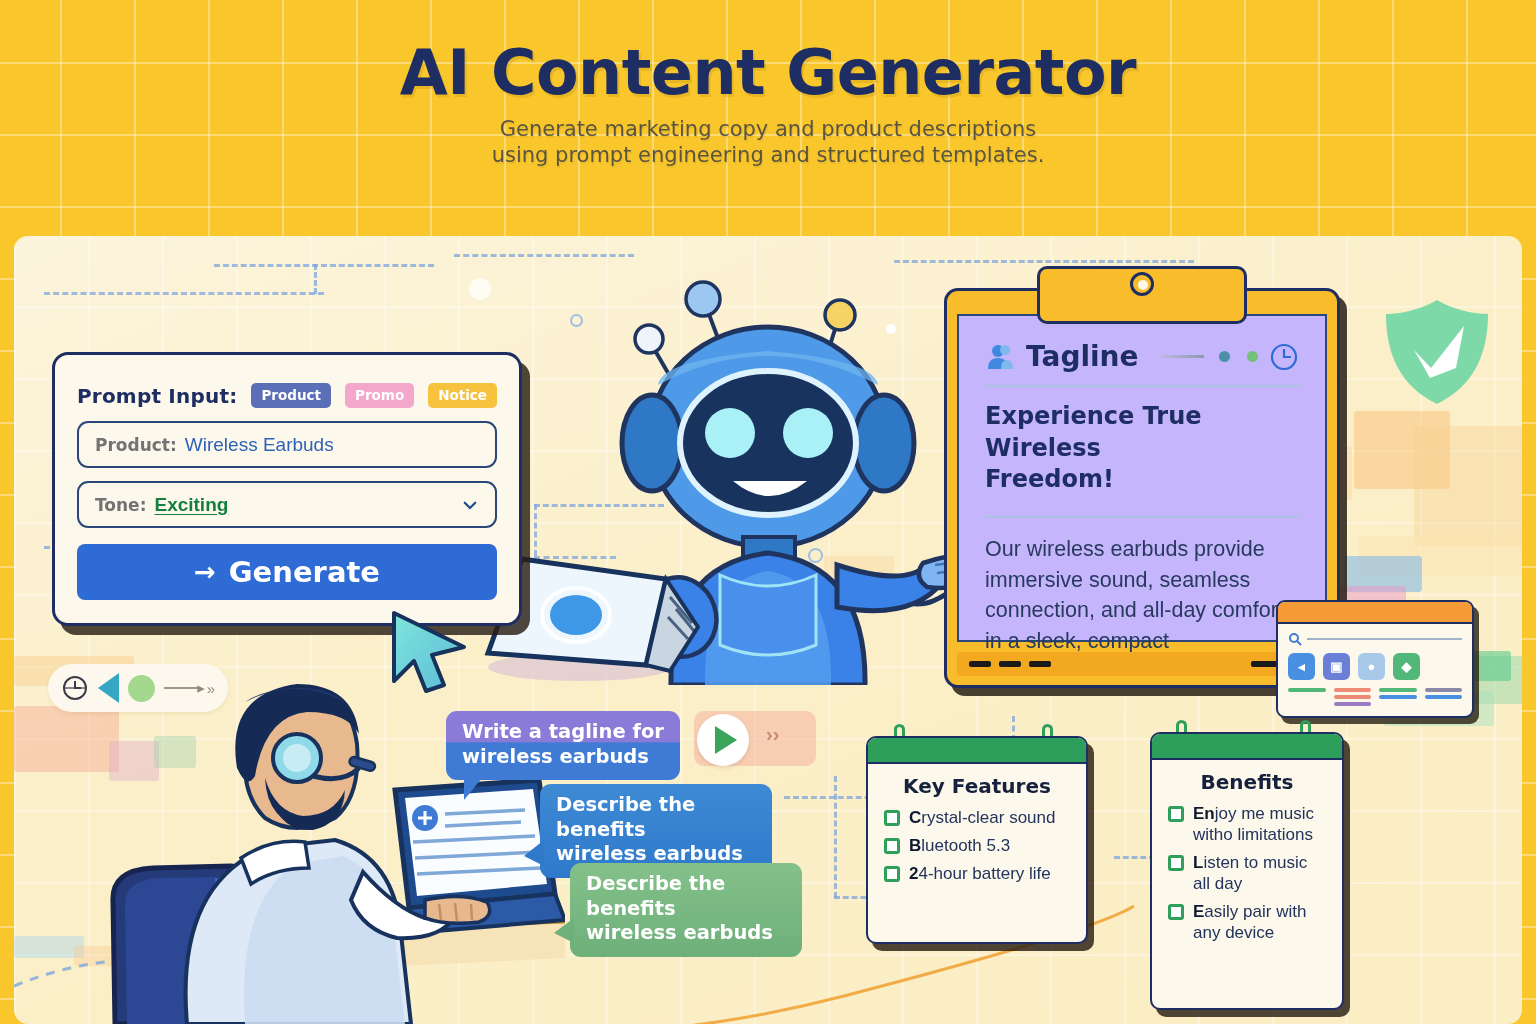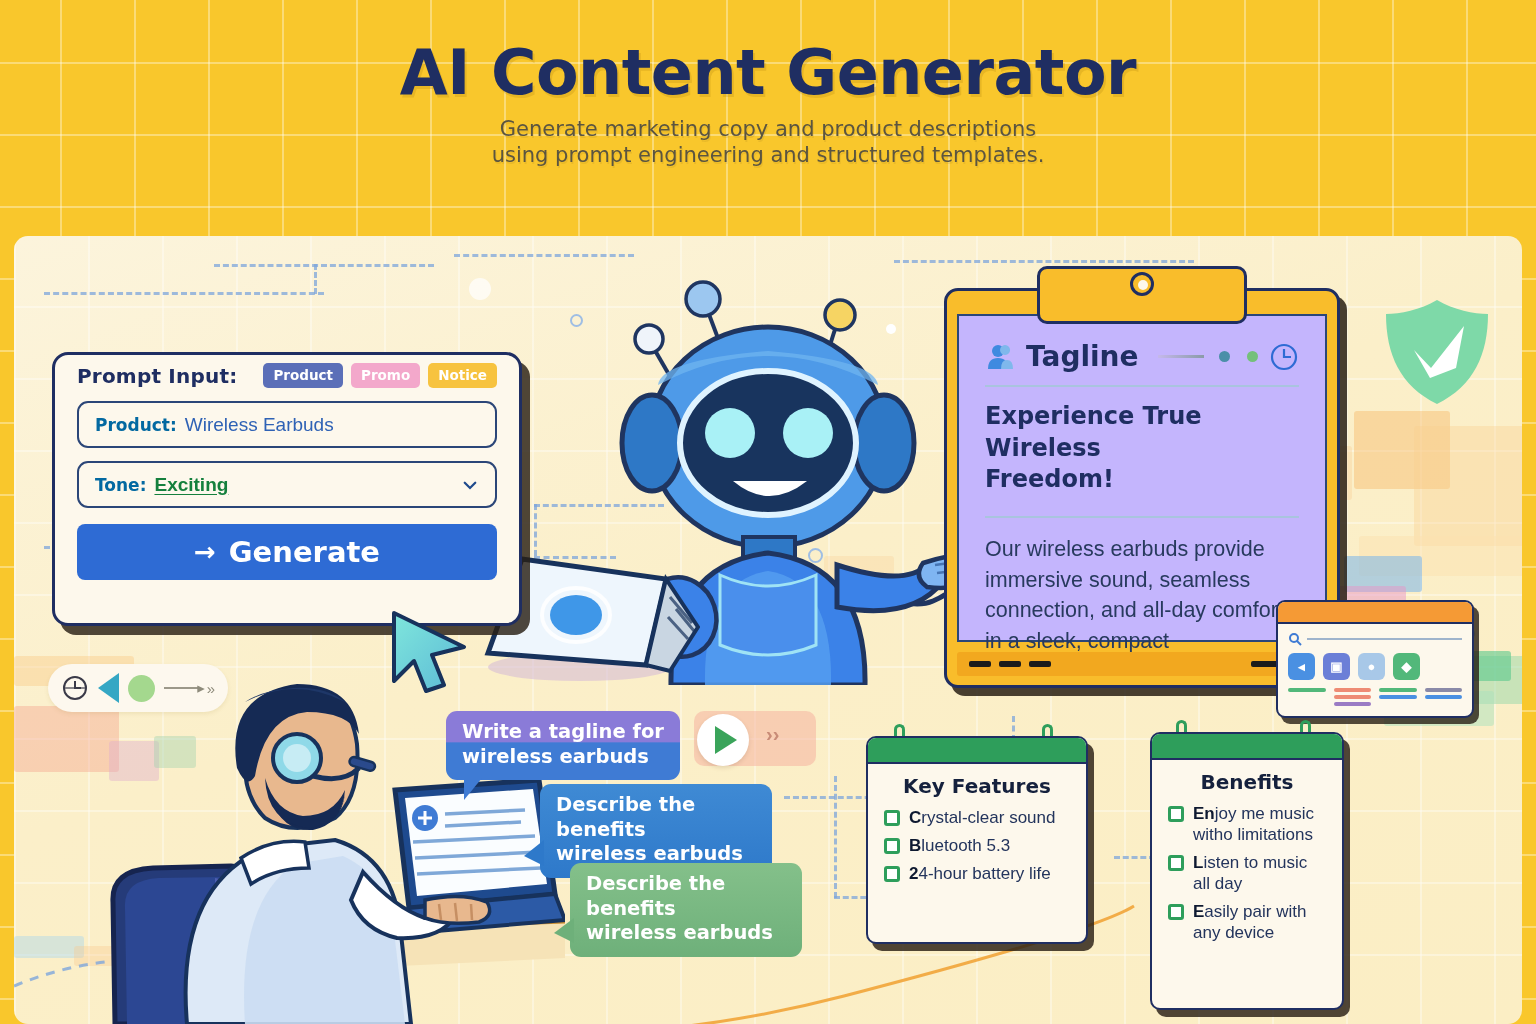--- a/index.html
+++ b/index.html
@@ -60,38 +60,38 @@
   .dash{ position:absolute; border-top:3px dashed #7EA6DC; opacity:.75; }
   .dashv{ position:absolute; border-left:3px dashed #7EA6DC; opacity:.75; }
   .dot{ position:absolute; border-radius:50%; }
   .ring{ position:absolute; border-radius:50%; border:2.5px solid #9FBEE4; }
 
   
   .prompt-card{
     position:absolute; left:52px; top:352px; width:470px; height:274px;
     background:#FDF8EC; border:3px solid #1F2E62; border-radius:16px;
     box-shadow:8px 9px 0 rgba(40,30,20,.82);
-    padding:8px 22px; z-index:5;
+    padding:28px 22px; z-index:5;
   }
   .prompt-head{ display:flex; align-items:center; justify-content:space-between; }
   .prompt-title{ font-size:20px; font-weight:800; color:#1F2E62; letter-spacing:.2px;
                  font-family:"DejaVu Sans","Liberation Sans",sans-serif; }
-  .chips{ display:flex; gap:8px; }
+  .chips{ display:flex; gap:14px; }
   .chip{ padding:4px 10px 5px; border-radius:5px; font-size:13.5px; font-weight:700; color:#fff;
          font-family:"DejaVu Sans","Liberation Sans",sans-serif; }
   .chip.c1{ background:#5B6FB8; }
   .chip.c2{ background:#F3A8CB; }
   .chip.c3{ background:#F7C33F; }
 
   .field{
     margin-top:13px; height:47px; background:#FDF8EC;
     border:2.5px solid #2B4678; border-radius:11px;
     display:flex; align-items:center; padding:0 16px; gap:8px;
   }
-  .field .lab{ font-size:17px; font-weight:800; color:#0369a1;
+  .field .lab{ font-size:17px; font-weight:800; color:#737373;
                font-family:"DejaVu Sans","Liberation Sans",sans-serif; }
   .field .val{ font-size:19px; color:#2F62B5; font-weight:500; }
   .field.tone .val{ color:#15803d; font-weight:600; text-decoration:underline; text-underline-offset:3px; }
   .chev{ margin-left:auto; width:18px; height:18px; }
 
   .gen-btn{
     margin-top:16px; height:56px; width:100%;
     background:#2E6BD4; border-radius:8px;
     display:flex; align-items:center; justify-content:center; gap:13px;
     color:#fff; font-size:29px; font-weight:700; cursor:pointer;

